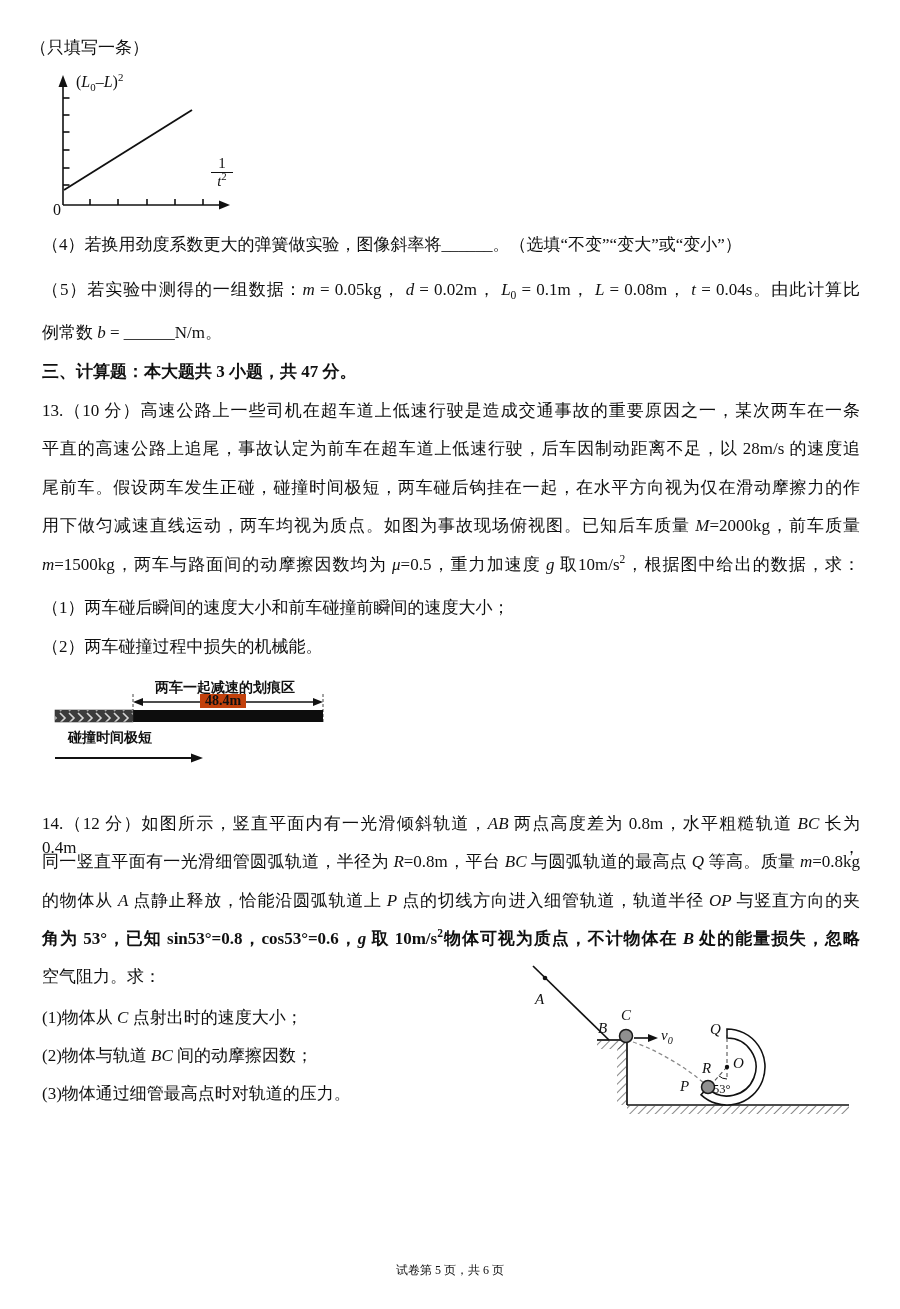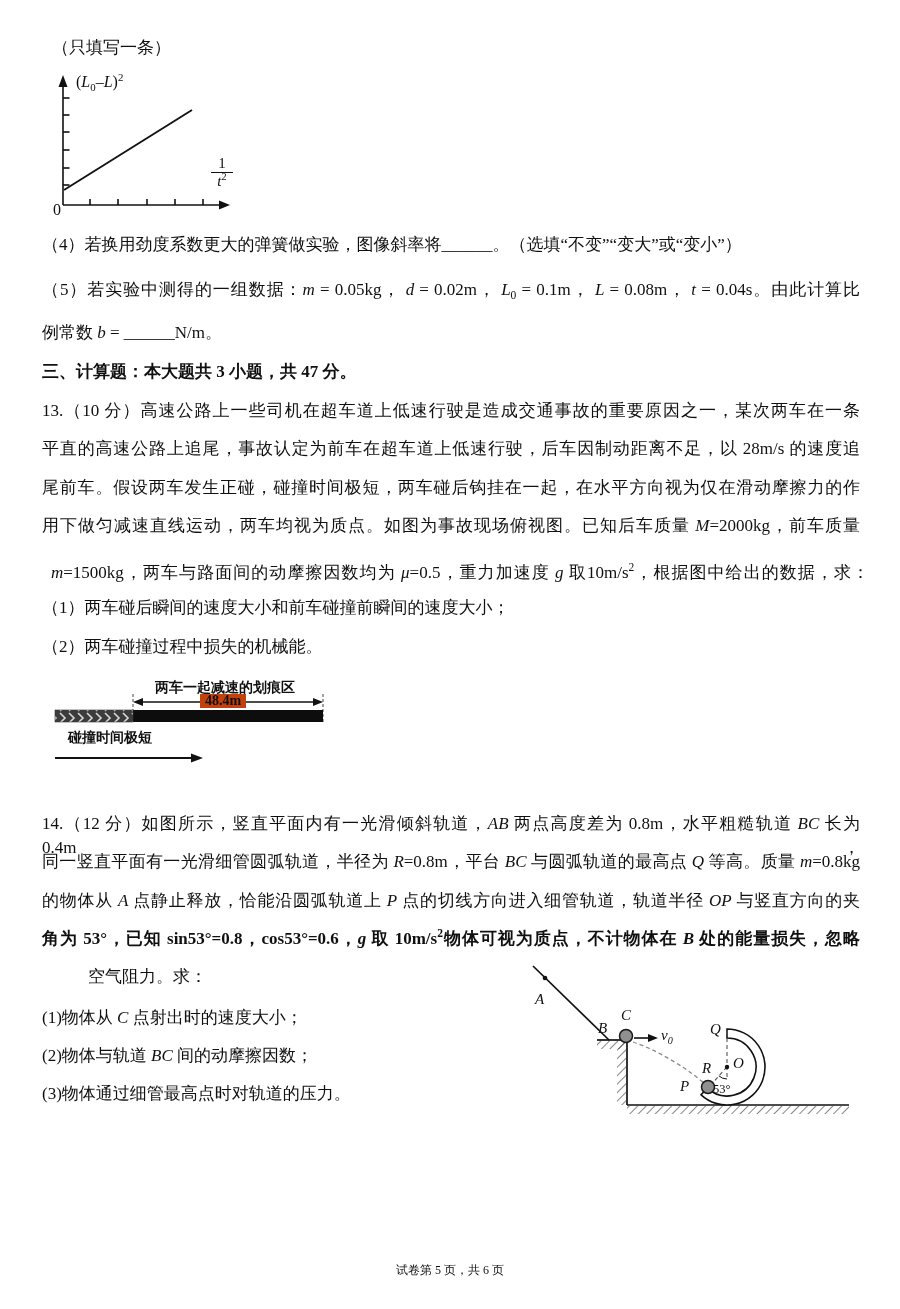--- a/index.html
+++ b/index.html
@@ -20,21 +20,21 @@
   .diagram-label{font-size:15px;font-style:italic;line-height:15px;}
   .diagram-label-sm{font-size:12.5px;font-style:normal;line-height:13px;}
   .skid-label{font-family:"Liberation Sans","DejaVu Sans",sans-serif;font-weight:700;font-size:14px;line-height:16px;}
   .dim-label{font-weight:700;font-size:14px;line-height:14px;background:#c2410c;padding:0 5px;}
   .footer{width:900px;text-align:center;font-size:12px;}
   svg{display:block;}
 </style>
 </head>
 <body>
 
-<div class="abs tline" style="left:52px;top:36px;">（只填写一条）</div>
+<div class="abs tline" style="left:30px;top:36px;">（只填写一条）</div>
 
 <svg class="abs" style="left:48px;top:72px;" width="190" height="150" viewBox="0 0 190 150">
   <g stroke="#111" stroke-width="1.6" fill="none">
     <line x1="15" y1="10" x2="15" y2="133"></line>
     <line x1="15" y1="133" x2="174" y2="133"></line>
 
     <line x1="15" y1="26" x2="21.5" y2="26"></line>
     <line x1="15" y1="43" x2="21.5" y2="43"></line>
     <line x1="15" y1="60" x2="21.5" y2="60"></line>
     <line x1="15" y1="78" x2="21.5" y2="78"></line>
@@ -62,21 +62,21 @@
 <div class="abs tline" style="left:42px;top:233px;">（4）若换用劲度系数更大的弹簧做实验，图像斜率将______。（选填“不变”“变大”或“变小”）</div>
 <div class="abs tline just" style="left:42px;top:278px;"><span>（5）若实验中测得的一组数据：</span><span class="it">m</span><span> = 0.05kg， </span><span class="it">d</span><span> = 0.02m， </span><span class="it">L</span><sub>0</sub><span> = 0.1m， </span><span class="it">L</span><span> = 0.08m， </span><span class="it">t</span><span> = 0.04s。由此计算比</span></div>
 <div class="abs tline" style="left:42px;top:321px;"><span>例常数 </span><span class="it">b</span><span> = ______N/m。</span></div>
 
 <div class="abs tline bold" style="left:42px;top:360px;">三、计算题：本大题共 3 小题，共 47 分。</div>
 
 <div class="abs tline just" style="left:42px;top:399px;"><span>13.（10 分）高速公路上一些司机在超车道上低速行驶是造成交通事故的重要原因之一，某次两车在一条</span></div>
 <div class="abs tline just" style="left:42px;top:437px;"><span>平直的高速公路上追尾，事故认定为前车在超车道上低速行驶，后车因制动距离不足，以 28m/s 的速度追</span></div>
 <div class="abs tline just" style="left:42px;top:476px;"><span>尾前车。假设两车发生正碰，碰撞时间极短，两车碰后钩挂在一起，在水平方向视为仅在滑动摩擦力的作</span></div>
 <div class="abs tline just" style="left:42px;top:514px;"><span>用下做匀减速直线运动，两车均视为质点。如图为事故现场俯视图。已知后车质量 </span><span class="it">M</span><span>=2000kg，前车质量</span></div>
-<div class="abs tline just" style="left:51px;top:553px;margin-top:8px;"><span class="it">m</span><span>=1500kg，两车与路面间的动摩擦因数均为 </span><span class="it">μ</span><span>=0.5，重力加速度 </span><span class="it">g</span><span> 取10m/s</span><sup>2</sup><span>，根据图中给出的数据，求：</span></div>
+<div class="abs tline just" style="left:42px;top:553px;"><span class="it">m</span><span>=1500kg，两车与路面间的动摩擦因数均为 </span><span class="it">μ</span><span>=0.5，重力加速度 </span><span class="it">g</span><span> 取10m/s</span><sup>2</sup><span>，根据图中给出的数据，求：</span></div>
 <div class="abs tline" style="left:42px;top:596px;">（1）两车碰后瞬间的速度大小和前车碰撞前瞬间的速度大小；</div>
 <div class="abs tline" style="left:42px;top:635px;">（2）两车碰撞过程中损失的机械能。</div>
 
 <svg class="abs" style="left:50px;top:676px;" width="300" height="95" viewBox="0 0 300 95">
   <defs>
     <pattern id="tread" width="9" height="12" patternUnits="userSpaceOnUse">
       <rect width="9" height="12" fill="#3c3c3c"></rect>
       <path d="M1,1 L6,6 L1,11" stroke="#d8d8d8" stroke-width="1.6" fill="none"></path>
     </pattern>
   </defs>
@@ -95,21 +95,21 @@
   <polygon points="153,82 141,77.5 141,86.5" fill="#111"></polygon>
 </svg>
 <div class="abs skid-label" style="left:130px;top:679px;width:190px;text-align:center;">两车一起减速的划痕区</div>
 <div class="abs dim-label" style="left:200px;top:694px;">48.4m</div>
 <div class="abs skid-label" style="left:68px;top:729px;">碰撞时间极短</div>
 
 <div class="abs tline just" style="left:42px;top:812px;"><span>14.（12 分）如图所示，竖直平面内有一光滑倾斜轨道，</span><span class="it">AB</span><span> 两点高度差为 0.8m，水平粗糙轨道 </span><span class="it">BC</span><span> 长为 0.4m，</span></div>
 <div class="abs tline just" style="left:42px;top:850px;"><span>同一竖直平面有一光滑细管圆弧轨道，半径为 </span><span class="it">R</span><span>=0.8m，平台 </span><span class="it">BC</span><span> 与圆弧轨道的最高点 </span><span class="it">Q</span><span> 等高。质量 </span><span class="it">m</span><span>=0.8kg</span></div>
 <div class="abs tline just" style="left:42px;top:889px;"><span>的物体从 </span><span class="it">A</span><span> 点静止释放，恰能沿圆弧轨道上 </span><span class="it">P</span><span> 点的切线方向进入细管轨道，轨道半径 </span><span class="it">OP</span><span> 与竖直方向的夹</span></div>
 <div class="abs tline just" style="left:42px;top:927px;font-weight:bold;"><span>角为 53°，已知 sin53°=0.8，cos53°=0.6，</span><span class="it">g</span><span> 取 10m/s</span><sup>2</sup><span>物体可视为质点，不计物体在 </span><span class="it">B</span><span> 处的能量损失，忽略</span></div>
-<div class="abs tline" style="left:42px;top:965px;width:300px;margin-left:46px;">空气阻力。求：</div>
+<div class="abs tline" style="left:42px;top:965px;width:300px;">空气阻力。求：</div>
 <div class="abs tline" style="left:42px;top:1006px;width:440px;"><span>(1)物体从 </span><span class="it">C</span><span> 点射出时的速度大小；</span></div>
 <div class="abs tline" style="left:42px;top:1044px;width:440px;"><span>(2)物体与轨道 </span><span class="it">BC</span><span> 间的动摩擦因数；</span></div>
 <div class="abs tline" style="left:42px;top:1082px;width:440px;"><span>(3)物体通过细管最高点时对轨道的压力。</span></div>
 
 <svg class="abs" style="left:505px;top:958px;" width="350" height="190" viewBox="0 0 350 190">
   <defs>
     <pattern id="hatchQ" width="6" height="6" patternUnits="userSpaceOnUse" patternTransform="rotate(45)">
       <line x1="0" y1="0" x2="0" y2="6" stroke="#222" stroke-width="1.1"></line>
     </pattern>
   </defs>

